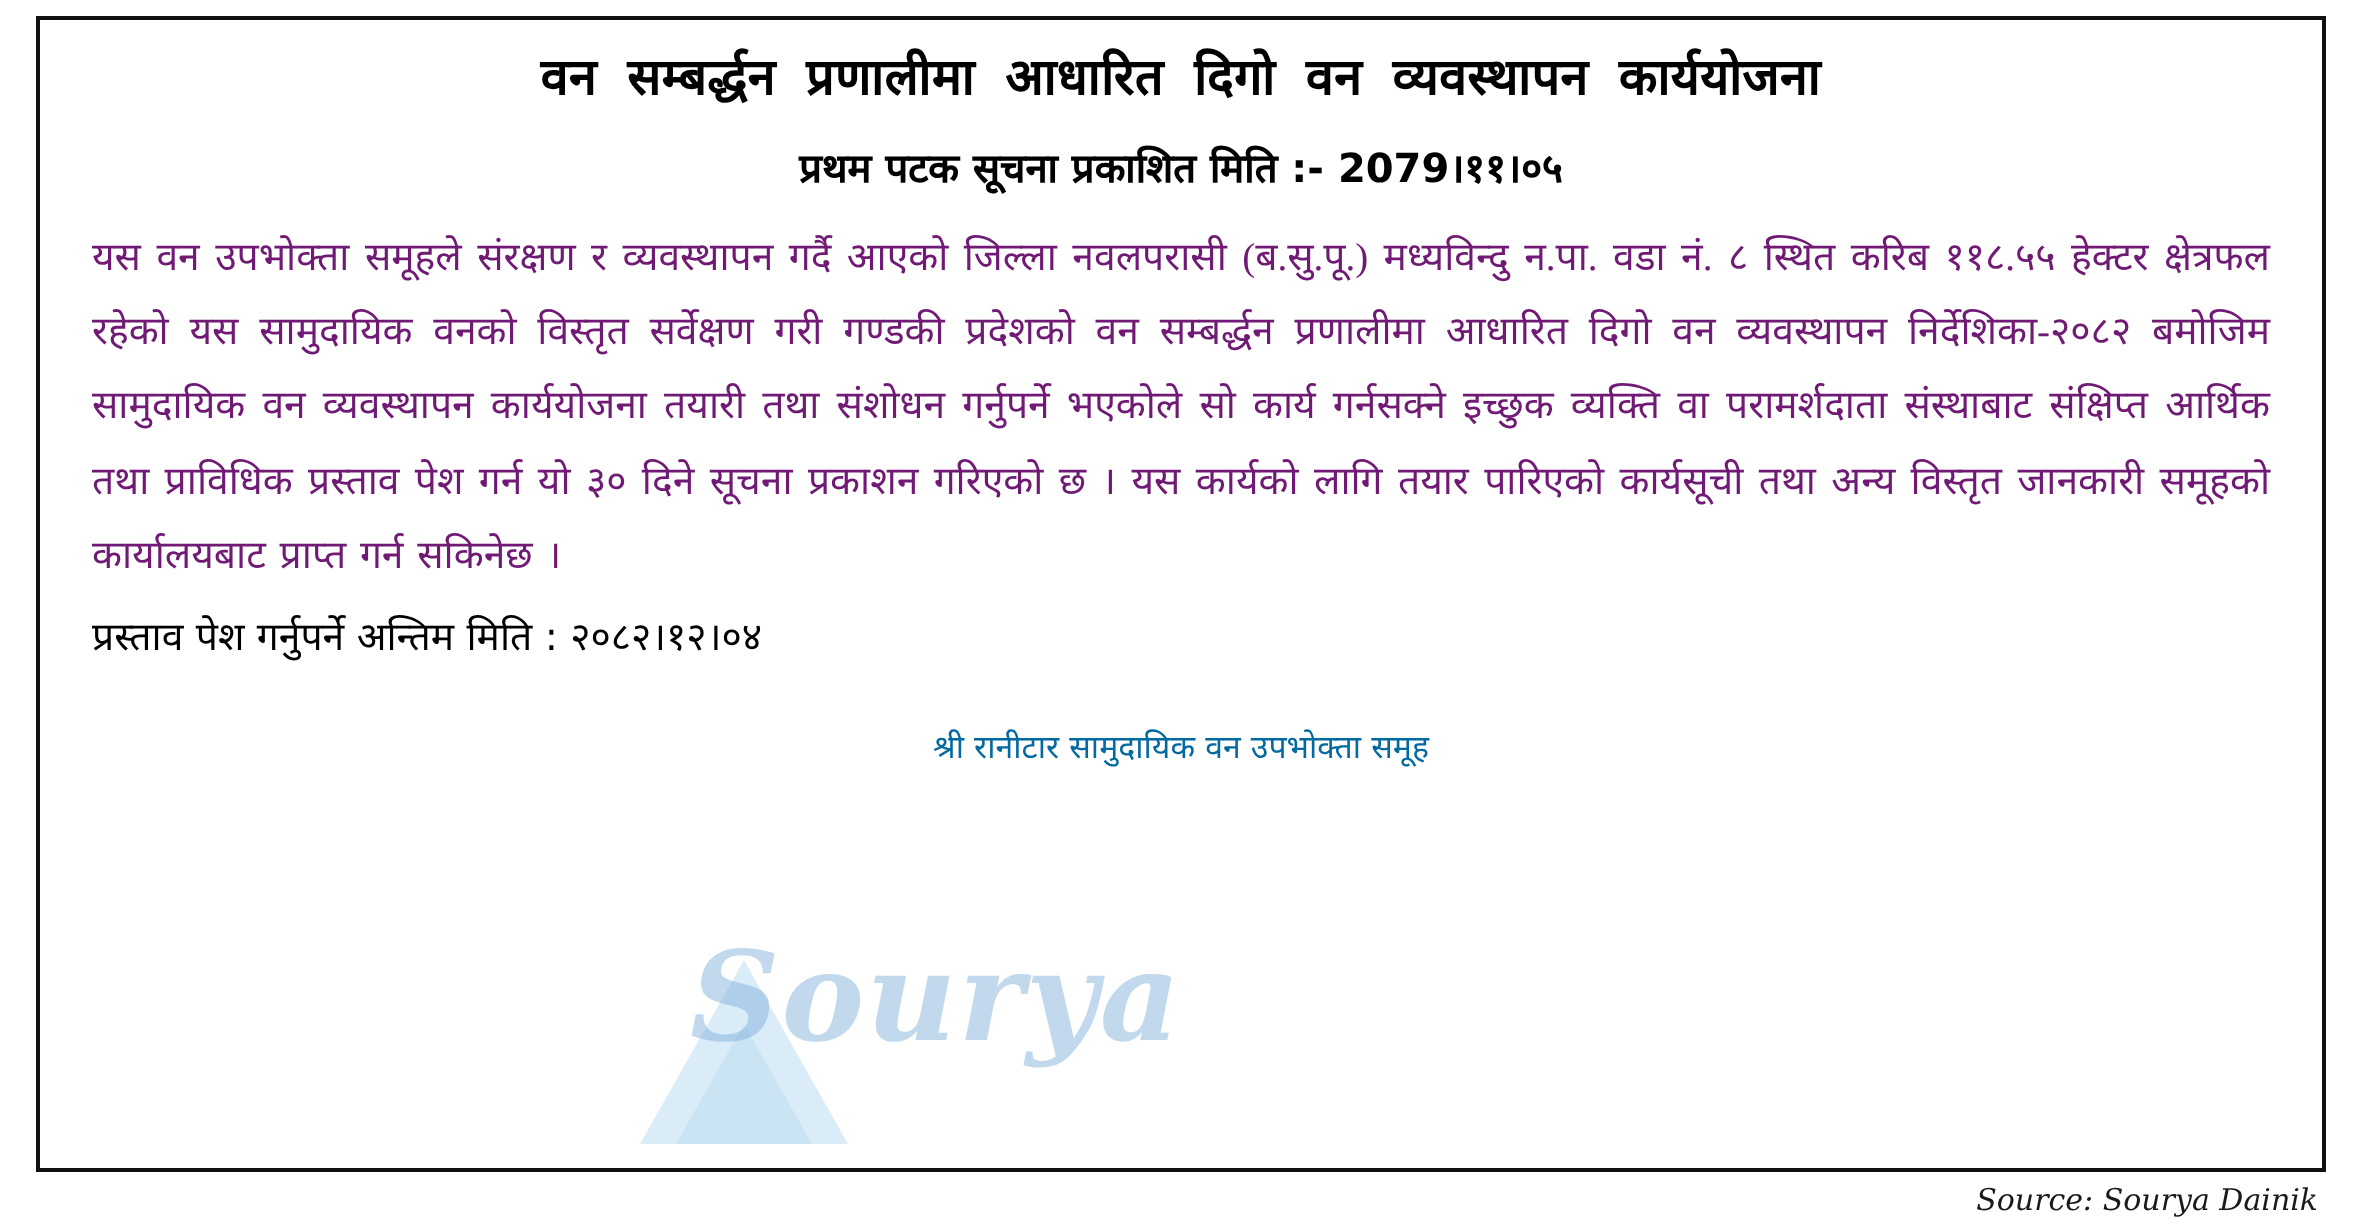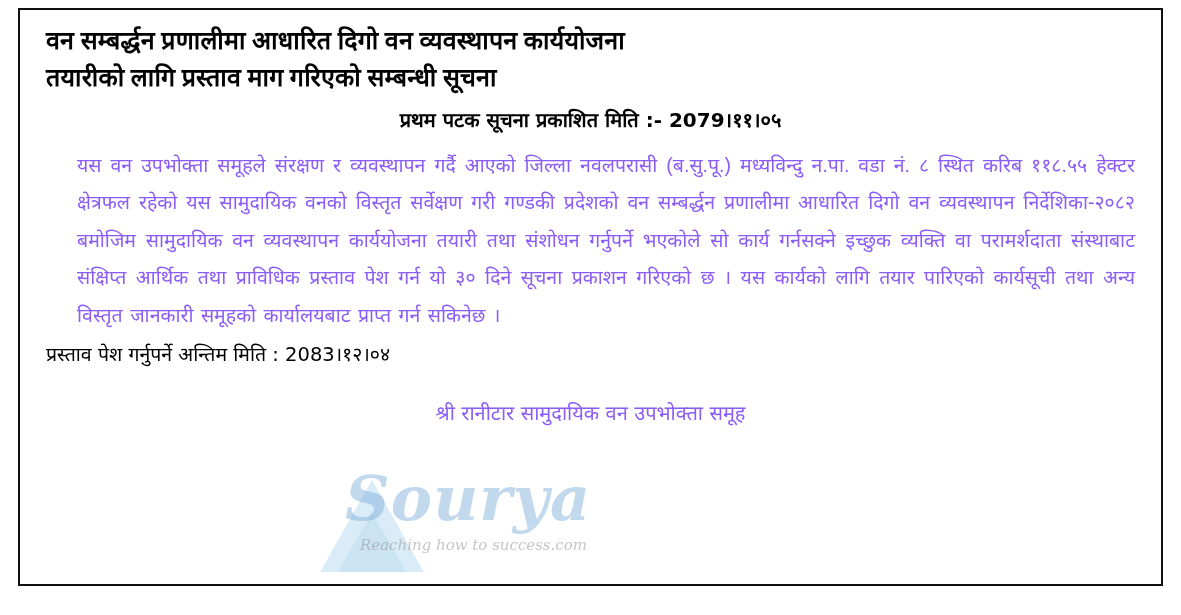--- a/index.html
+++ b/index.html
@@ -90,21 +90,22 @@
     border-bottom: 60px solid rgba(185,220,240,0.45);
   }
 
   .content {
     position: relative;
     z-index: 2;
     padding: 14px 26px 0 26px;
   }
 
   .title-line {
-    font-family: Liberation Serif, serif;
+    text-align: center;
+    font-family: Liberation Mono, monospace;
     font-weight: bold;
     font-size: 25px;
     color: #000;
     line-height: 1.38;
     letter-spacing: 0.2px;
   }
   .title-line.second {
     margin-top: 2px;
   }
 
@@ -112,47 +113,46 @@
     text-align: center;
     font-family: "DejaVu Sans", sans-serif;
     font-weight: bold;
     font-size: 20px;
     color: #000;
     margin-top: 11px;
   }
 
   .body-text {
     margin-top: 14px;
-    font-family: Liberation Sans, sans-serif;
+    font-family: Liberation Serif, serif;
     font-size: 19.5px;
     line-height: 1.92;
-    color: #8b5cf6;
+    color: #701a75;
     text-align: justify;
     text-justify: inter-word;
     word-spacing: 2px;
-    margin-left: 31px;
   }
 
   .meta-line {
     font-family: "DejaVu Sans", sans-serif;
     font-size: 19.5px;
     color: #000;
     line-height: 1.95;
     margin-top: 2px;
     white-space: nowrap;
   }
 
   .signature {
     margin-top: 16px;
     text-align: center;
   }
   .signature .sig-line {
     font-family: "DejaVu Sans", sans-serif;
-    font-size: 20px;
-    color: #8b5cf6;
+    font-size: 16px;
+    color: #0369a1;
     line-height: 1.55;
     font-weight: normal;
     margin-top: 24px;
   }
 
   .source-line {
     position: absolute;
     right: 22px;
     bottom: 6px;
     font-family: "DejaVu Serif", serif;
@@ -166,35 +166,34 @@
 <body>
 
 <div class="notice-wrap">
 
   <div class="notice-frame">
 
     <div class="watermark">
       <div class="wm-shape"></div>
       <div class="wm-shape2"></div>
       <div class="wm-text">Sourya</div>
-      <div class="wm-sub">Reaching how to success.com</div>
     </div>
 
     <div class="content">
 
       <div class="title-line">वन सम्बर्द्धन प्रणालीमा आधारित दिगो वन व्यवस्थापन कार्ययोजना</div>
-      <div class="title-line second">तयारीको लागि प्रस्ताव माग गरिएको सम्बन्धी सूचना</div>
 
       <div class="pub-date">प्रथम पटक सूचना प्रकाशित मिति :- 2079।११।०५</div>
 
       <div class="body-text">यस वन उपभोक्ता समूहले संरक्षण र व्यवस्थापन गर्दै आएको जिल्ला नवलपरासी (ब.सु.पू.) मध्यविन्दु न.पा. वडा नं. ८ स्थित करिब ११८.५५ हेक्टर क्षेत्रफल रहेको यस सामुदायिक वनको विस्तृत सर्वेक्षण गरी गण्डकी प्रदेशको वन सम्बर्द्धन प्रणालीमा आधारित दिगो वन व्यवस्थापन निर्देशिका-२०८२ बमोजिम सामुदायिक वन व्यवस्थापन कार्ययोजना तयारी तथा संशोधन गर्नुपर्ने भएकोले सो कार्य गर्नसक्ने इच्छुक व्यक्ति वा परामर्शदाता संस्थाबाट संक्षिप्त आर्थिक तथा प्राविधिक प्रस्ताव पेश गर्न यो ३० दिने सूचना प्रकाशन गरिएको छ । यस कार्यको लागि तयार पारिएको कार्यसूची तथा अन्य विस्तृत जानकारी समूहको कार्यालयबाट प्राप्त गर्न सकिनेछ ।</div>
 
-      <div class="meta-line">प्रस्ताव पेश गर्नुपर्ने अन्तिम मिति : 2083।१२।०४</div>
+      <div class="meta-line">प्रस्ताव पेश गर्नुपर्ने अन्तिम मिति : २०८२।१२।०४</div>
 
       <div class="signature">
         <div class="sig-line">श्री रानीटार सामुदायिक वन उपभोक्ता समूह</div>
       </div>
 
     </div>
   </div>
 
+  <div class="source-line">Source: Sourya Dainik</div>
 
 </div>
 
 </body></html>

